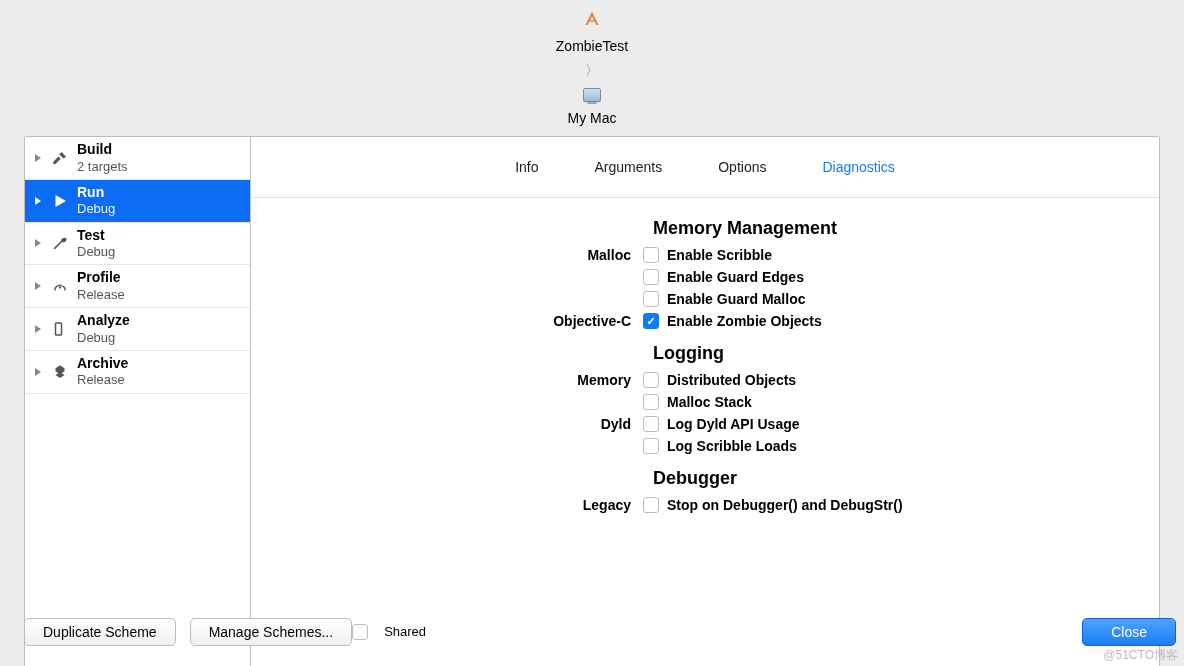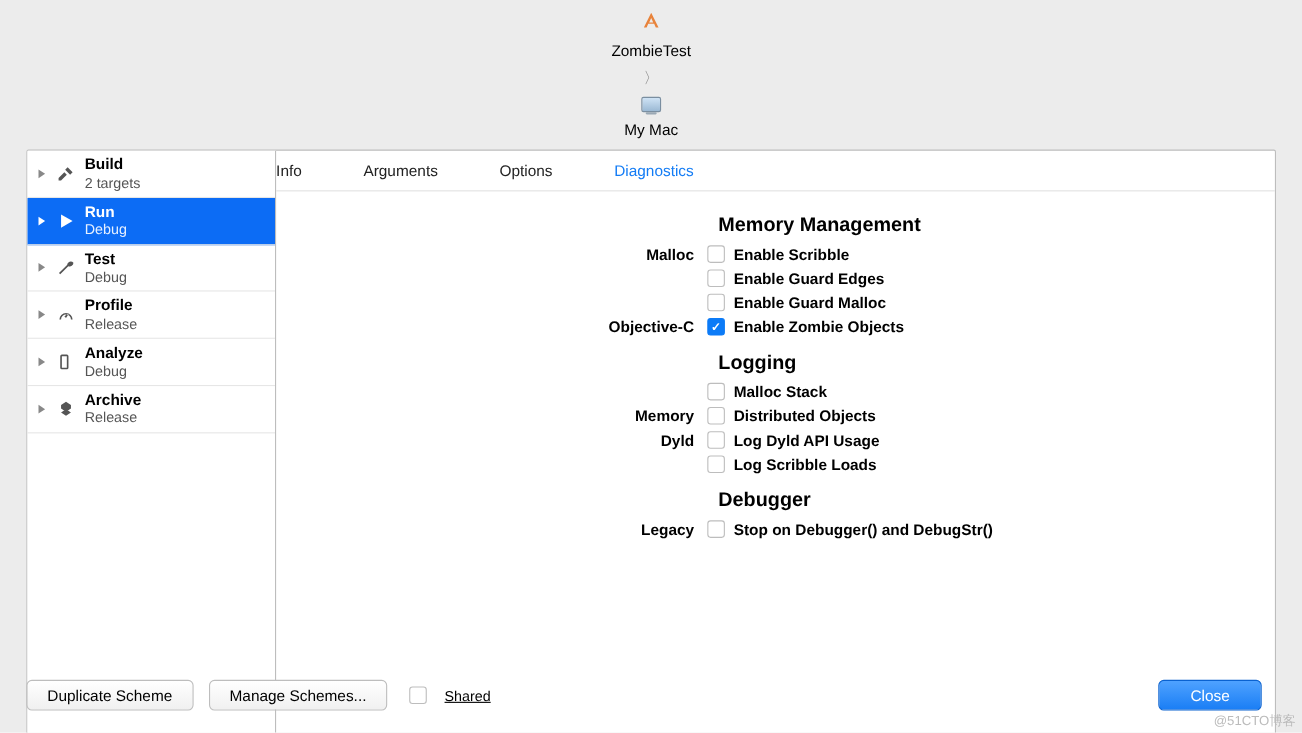--- a/index.html
+++ b/index.html
@@ -13,35 +13,35 @@
 .side-item.selected { background: #0c6cf5; color: #fff; }
 .side-item .disclosure { width: 0; height: 0; border-left: 6px solid #888; border-top: 4px solid transparent; border-bottom: 4px solid transparent; margin-right: 2px; }
 .side-item.selected .disclosure { border-left-color: #fff; }
 .side-item .icon { width: 22px; height: 18px; display: flex; align-items: center; justify-content: center; color: #555; }
 .side-item.selected .icon { color: #fff; }
 .side-item .text { display: flex; flex-direction: column; line-height: 1.25; }
 .side-item .title { font-weight: 700; font-size: 14px; }
 .side-item .sub { font-size: 13px; color: #555; }
 .side-item.selected .sub { color: #e6f0ff; }
 .content { flex: 1; display: flex; flex-direction: column; }
-.tabs { display: flex; justify-content: flex-start; gap: 56px; padding: 10px 0; border-bottom: 1px solid #e2e2e2; font-size: 14px; }
+.tabs { display: flex; justify-content: center; gap: 56px; padding: 22px 0; border-bottom: 1px solid #e2e2e2; font-size: 14px; }
 .tabs .tab { cursor: pointer; color: #222; }
 .tabs .tab.active { color: #137cf5; }
 .body { flex: 1; padding: 16px 40px; overflow: auto; }
 .sect-head { font-size: 18px; font-weight: 700; margin-left: 362px; margin-top: 4px; margin-bottom: 8px; }
 .row { display: flex; align-items: center; margin-bottom: 6px; font-weight: bold; }
 .row .label { width: 352px; text-align: right; padding-right: 12px; font-size: 14px; color: #000; }
 .chk { width: 16px; height: 16px; border: 1px solid #bdbdbd; border-radius: 3px; margin-right: 8px; background: #fff; display: inline-flex; align-items: center; justify-content: center; cursor: pointer; }
 .chk.checked { background: #0c7bf7; border-color: #0c7bf7; color: #fff; font-size: 11px; }
 .chk-label { font-size: 14px; }
-.bottom { position: absolute; left: 24px; right: 37px; bottom: 20px; display: flex; align-items: center; }
+.bottom { position: absolute; left: 24px; right: 8px; bottom: 20px; display: flex; align-items: center; }
 .btn { background: linear-gradient(#fff,#f0f0f0); border: 1px solid #bdbdbd; border-radius: 5px; padding: 5px 18px; font-size: 14px; cursor: pointer; }
 .btn + .btn { margin-left: 14px; }
 .btn.primary { background: linear-gradient(#4fa2ff,#1a7ef5); color: #fff; border: 1px solid #0a62d0; padding: 5px 28px; margin-left: auto; }
-.shared-wrap { display: flex; align-items: flex-end; margin-left: 20px; gap: 8px; text-decoration: underline; }
+.shared-wrap { display: flex; align-items: flex-start; gap: 8px; }
 .watermark { position: absolute; right: 6px; bottom: 2px; color: #bbb; font-size: 12px; text-align: center; }
 .mac-icon { width: 18px; height: 14px; display: inline-block; background: linear-gradient(#cfe3f5,#9bb9d4); border: 1px solid #7a8ea0; border-radius: 2px; position: relative; }
 .mac-icon::after { content:""; position:absolute; bottom:-3px; left:3px; right:3px; height:2px; background:#9aa8b4; border-radius:1px; }
 svg { display: block; }
 </style>
 </head>
 <body>
 
 <div class="breadcrumb">
   <span class="xcode-icon">
@@ -157,28 +157,28 @@
         <span class="chk-label">Enable Guard Malloc</span>
       </div>
       <div class="row">
         <span class="label">Objective-C</span>
         <span class="chk checked">✓</span>
         <span class="chk-label">Enable Zombie Objects</span>
       </div>
 
       <div class="sect-head" style="margin-top:14px">Logging</div>
       <div class="row">
+        <span class="label">Memory</span>
+        <span class="chk"></span>
+        <span class="chk-label">Distributed Objects</span>
+      </div>
+      <div class="row">
         <span class="label"></span>
         <span class="chk"></span>
         <span class="chk-label">Malloc Stack</span>
-      </div>
-      <div class="row">
-        <span class="label">Memory</span>
-        <span class="chk"></span>
-        <span class="chk-label">Distributed Objects</span>
       </div>
       <div class="row">
         <span class="label">Dyld</span>
         <span class="chk"></span>
         <span class="chk-label">Log Dyld API Usage</span>
       </div>
       <div class="row">
         <span class="label"></span>
         <span class="chk"></span>
         <span class="chk-label">Log Scribble Loads</span>

